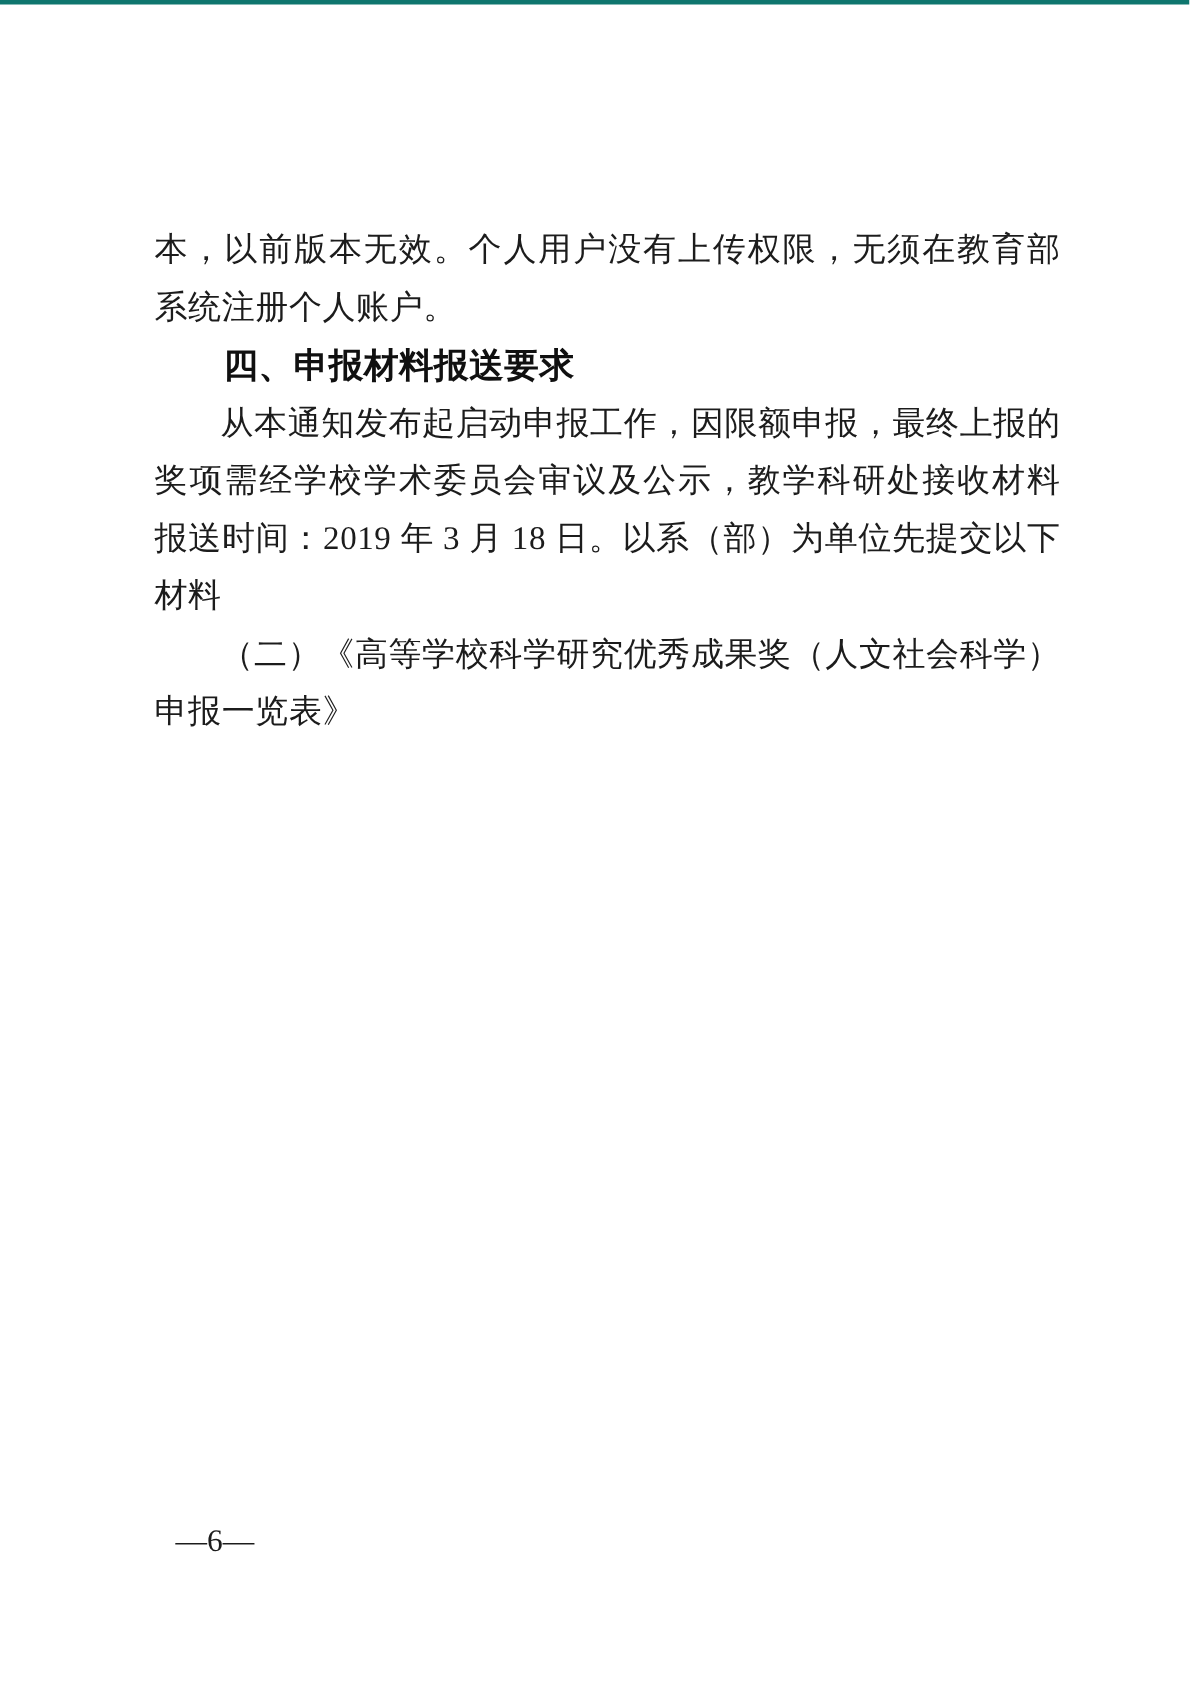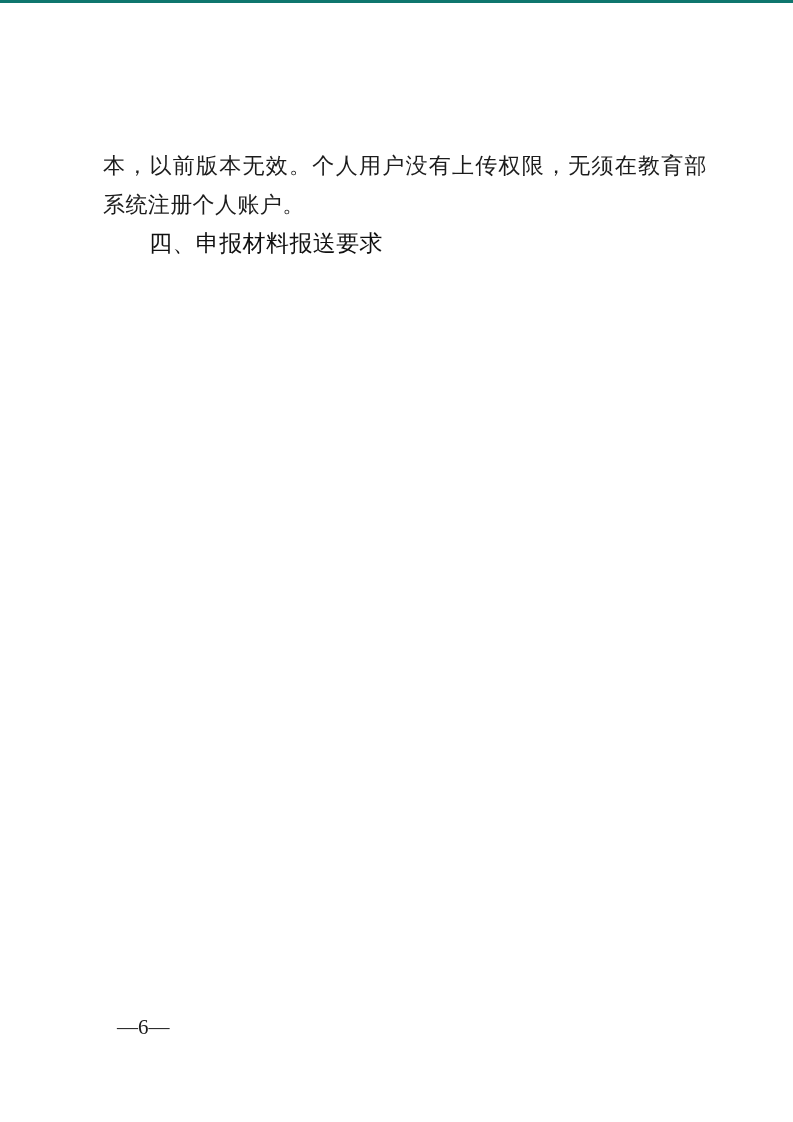--- a/index.html
+++ b/index.html
@@ -31,36 +31,38 @@
     letter-spacing: 0.4px;
     text-align: justify;
     text-align-last: left;
     text-indent: 2em;
   }
   .content p.no-indent {
     text-indent: 0;
   }
   .content p.heading {
     font-family: "Liberation Sans", "DejaVu Sans", sans-serif;
-    font-weight: normal;
+    font-weight: bold;
     font-size: 23px;
     color: #101010;
   }
   .footer {
     position: absolute;
     left: 117px;
     top: 1010px;
     font-size: 21px;
     line-height: 28px;
     color: #1c1c1c;
     font-family: "Liberation Serif", "DejaVu Serif", serif;
   }
 </style>
 </head>
 <body>
 
 <div class="page">
   <div class="content">
       <p class="no-indent">本，以前版本无效。个人用户没有上传权限，无须在教育部系统注册个人账户。</p>
       <p class="heading">四、申报材料报送要求</p>
+      <p class="body">从本通知发布起启动申报工作，因限额申报，最终上报的奖项需经学校学术委员会审议及公示，教学科研处接收材料报送时间：2019 年 3 月 18 日。以系（部）为单位先提交以下材料</p>
+      <p class="body">（二）《高等学校科学研究优秀成果奖（人文社会科学）申报一览表》</p>
     </div>
   <div class="footer">—6—</div>
 </div>
 
 </body></html>

